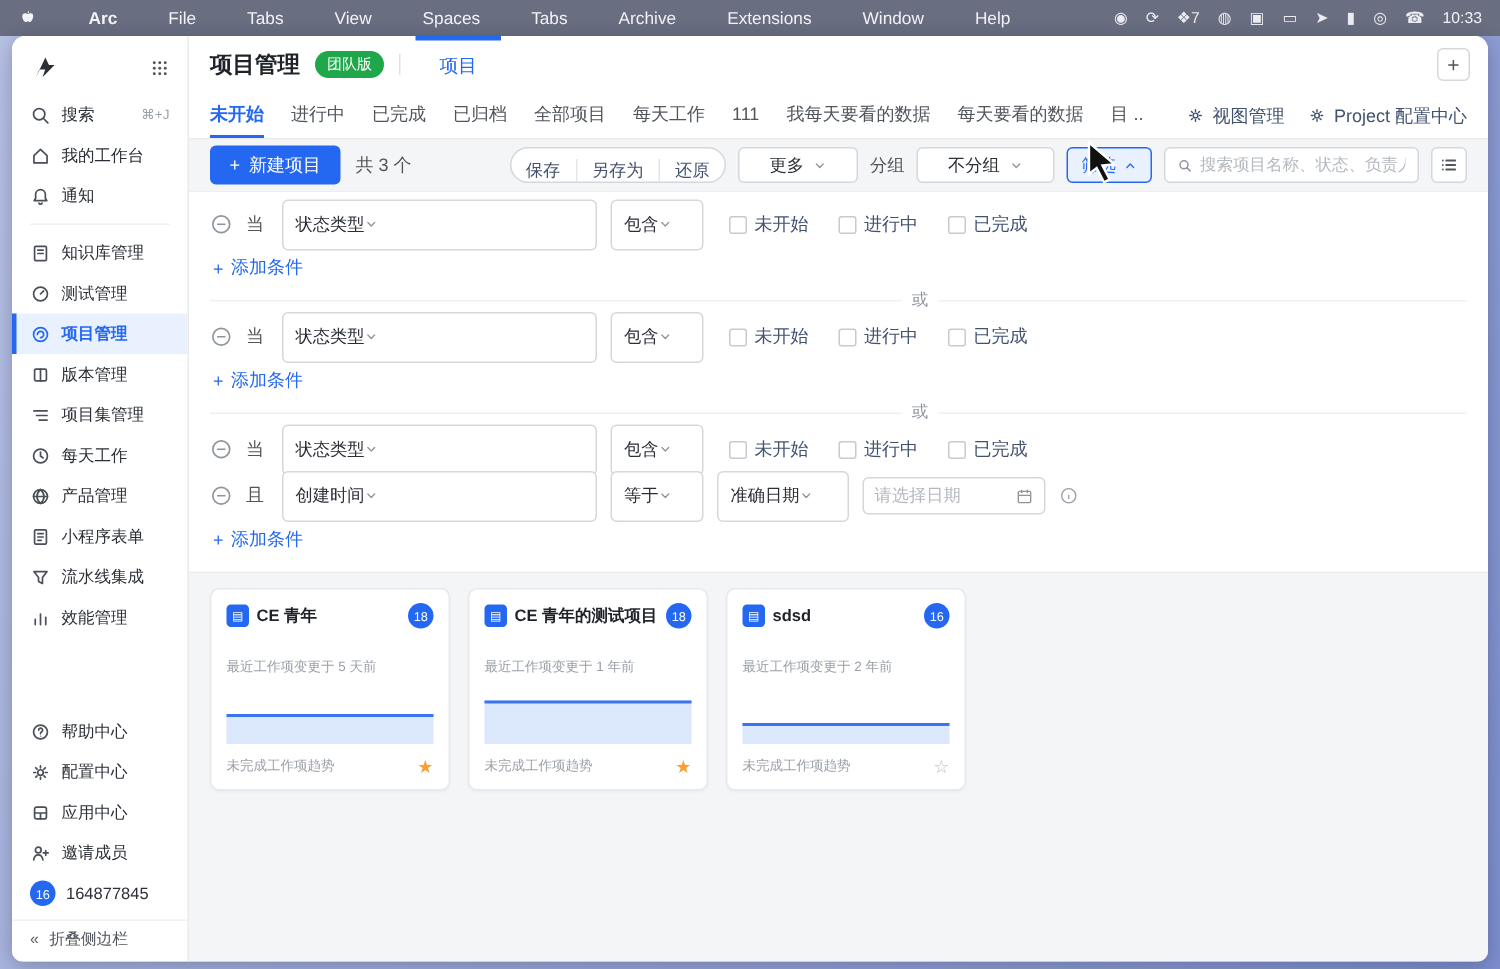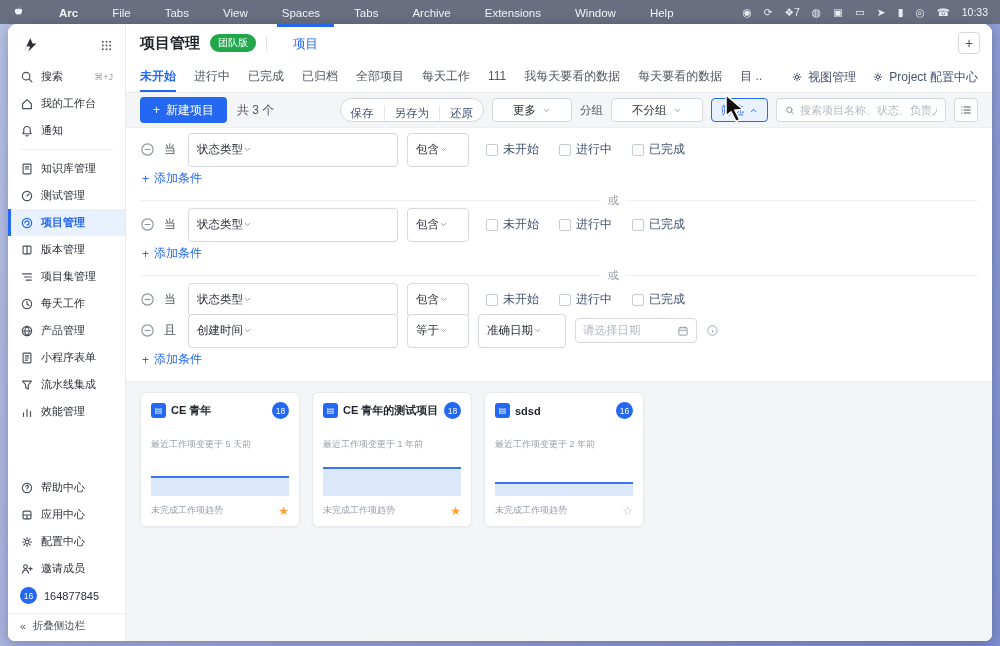--- a/index.html
+++ b/index.html
@@ -245,31 +245,31 @@
       <div class="srow">
         <svg class="ic" viewBox="0 0 16 16">
             <circle cx="8" cy="8" r="5.3"></circle>
             <path d="M6.6 6.6a1.5 1.5 0 1 1 2.3 1.2c-.6.4-.9.8-.9 1.4"></path>
             <circle cx="8" cy="11.1" r=".5" fill="#4a4f58" stroke="none"></circle>
           </svg>
         <span>帮助中心</span>
       </div>
       <div class="srow">
         <svg class="ic" viewBox="0 0 16 16">
+            <circle cx="8" cy="8" r="2.1"></circle>
+            <path d="M8 2.9v1.5M8 11.6v1.5M2.9 8h1.5M11.6 8h1.5M4.4 4.4l1 1M10.6 10.6l1 1M11.6 4.4l-1 1M5.4 10.6l-1 1"></path>
+          </svg>
+        <span>配置中心</span>
+      </div>
+      <div class="srow">
+        <svg class="ic" viewBox="0 0 16 16">
             <rect x="3.5" y="3.5" width="9" height="9" rx="1.5"></rect>
             <path d="M3.5 8h9M8 8v4.5"></path>
           </svg>
         <span>应用中心</span>
-      </div>
-      <div class="srow">
-        <svg class="ic" viewBox="0 0 16 16">
-            <circle cx="8" cy="8" r="2.1"></circle>
-            <path d="M8 2.9v1.5M8 11.6v1.5M2.9 8h1.5M11.6 8h1.5M4.4 4.4l1 1M10.6 10.6l1 1M11.6 4.4l-1 1M5.4 10.6l-1 1"></path>
-          </svg>
-        <span>配置中心</span>
       </div>
       <div class="srow">
         <svg class="ic" viewBox="0 0 16 16">
             <circle cx="6.3" cy="5.4" r="2.2"></circle>
             <path d="M2.8 12.8c.4-2.5 1.9-3.8 3.5-3.8s3.1 1.3 3.5 3.8M12 5.8v3.6M10.2 7.6h3.6"></path>
           </svg>
         <span>邀请成员</span>
       </div>
       <div class="sb-user">
         <span class="av">16</span>

